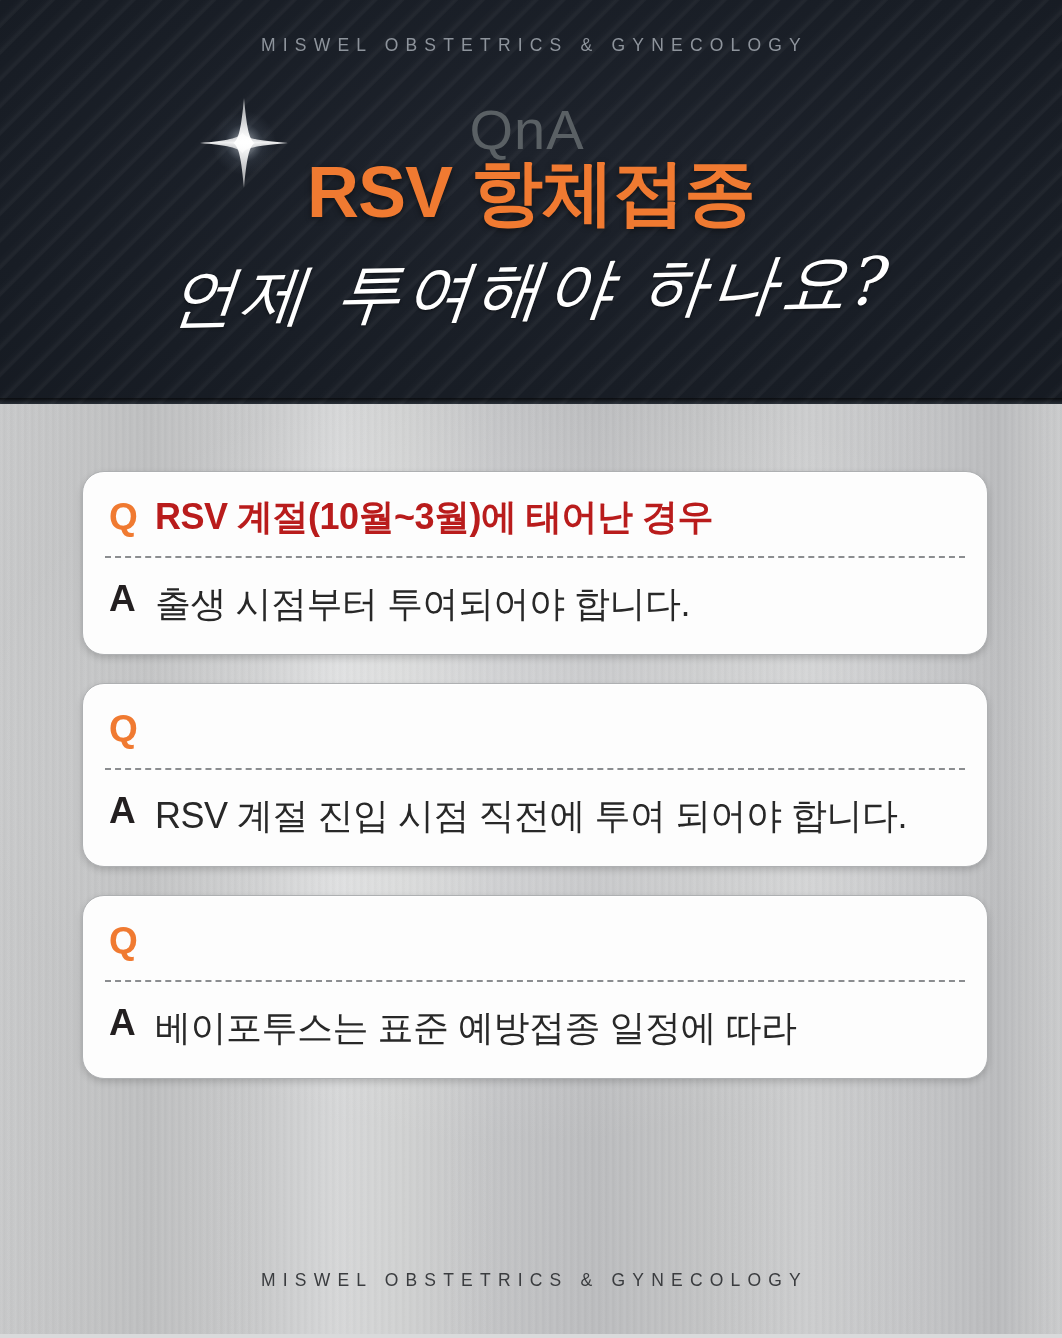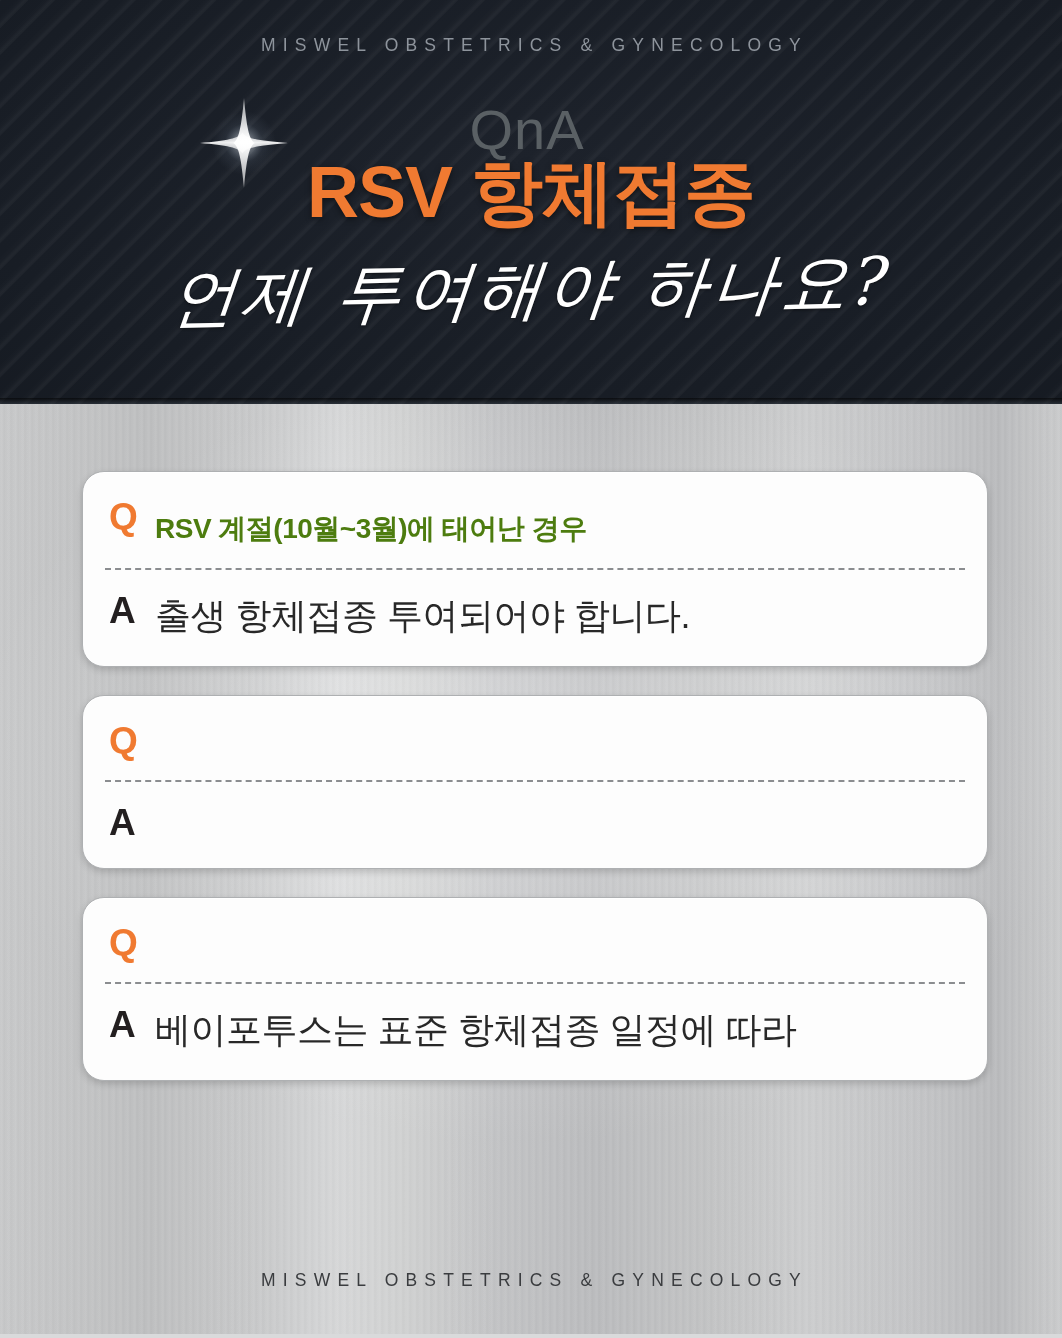--- a/index.html
+++ b/index.html
@@ -163,27 +163,26 @@
     flex:0 0 auto;
     font-size:37px;
     line-height:46px;
     font-weight:700;
     width:46px;
   }
   .marker.q { color:#f07a31; }
   .marker.a { color:#231f20; }
 
   .qtext {
-    font-size:28px;
+    font-size:36px;
     line-height:46px;
     font-weight:700;
-    color:#4d7c0f;
+    color:#b91c1c;
     letter-spacing:-0.5px;
     white-space:nowrap;
-    margin-top:12px;
   }
   .atext {
     font-size:36px;
     line-height:56px;
     font-weight:400;
     color:#282828;
     letter-spacing:-0.5px;
   }
   .atext .ln { display:block; white-space:nowrap; }
 
@@ -246,45 +245,48 @@
 
     <div class="card">
       <div class="qa-row q-row">
         <span class="marker q">Q</span>
         <span class="qtext">RSV 계절(10월~3월)에 태어난 경우</span>
       </div>
       <div class="divider"></div>
       <div class="qa-row a-row">
         <span class="marker a">A</span>
         <span class="atext">
-          <span class="ln">출생 항체접종 투여되어야 합니다.</span>
+          <span class="ln">출생 시점부터 투여되어야 합니다.</span>
         </span>
-      </div>
-    </div>
-
-    <div class="card">
-      <div class="qa-row q-row">
-        <span class="marker q">Q</span>
-      </div>
-      <div class="divider"></div>
-      <div class="qa-row a-row">
-        <span class="marker a">A</span>
       </div>
     </div>
 
     <div class="card">
       <div class="qa-row q-row">
         <span class="marker q">Q</span>
       </div>
       <div class="divider"></div>
       <div class="qa-row a-row">
         <span class="marker a">A</span>
         <span class="atext">
-          <span class="ln">베이포투스는 표준 항체접종 일정에 따라</span>
+          <span class="ln">RSV 계절 진입 시점 직전에 투여 되어야 합니다.</span>
         </span>
       </div>
     </div>
 
+    <div class="card">
+      <div class="qa-row q-row">
+        <span class="marker q">Q</span>
+      </div>
+      <div class="divider"></div>
+      <div class="qa-row a-row">
+        <span class="marker a">A</span>
+        <span class="atext">
+          <span class="ln">베이포투스는 표준 예방접종 일정에 따라</span>
+        </span>
+      </div>
+    </div>
+
   </div>
 
   <div class="brand-bottom">MISWEL OBSTETRICS &amp; GYNECOLOGY</div>
 
 </div>
 
 </body></html>

